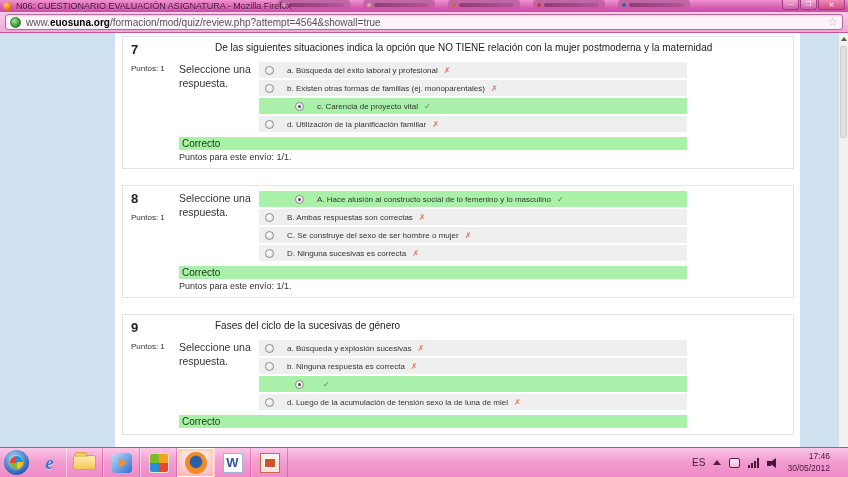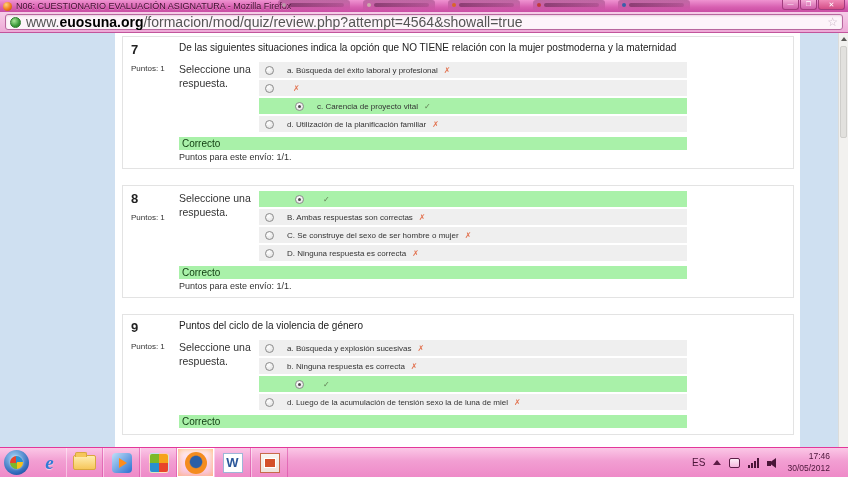--- a/index.html
+++ b/index.html
@@ -17,38 +17,38 @@
   .tab-smudge { flex: 1; height: 4px; margin-right: 6px; background: linear-gradient(90deg, rgba(70,20,55,.45), rgba(70,20,55,.15)); border-radius: 2px; }
   .win-controls { position: absolute; right: 3px; top: 0; display: flex; gap: 1px; }
   .wc { height: 10px; font-size: 6px; line-height: 9px; text-align: center; color: #fff; border: 1px solid #a23c7e; border-top: none; border-radius: 0 0 3px 3px; }
   .wc.min, .wc.max { width: 17px; background: linear-gradient(#f3acd6, #cf5da9); }
   .wc.close { width: 27px; background: linear-gradient(#f08bb8, #d44d86); font-size: 7px; }
 
   
   .toolbar { height: 21px; background: linear-gradient(#f6cde8, #eda9d6); border-bottom: 1px solid #c2549c; display: flex; align-items: center; padding: 0 5px; }
   .urlbar { flex: 1; height: 16px; background: #fdf4fa; border: 1px solid #b8679f; border-radius: 3px; display: flex; align-items: center; padding: 0 4px; box-shadow: inset 0 1px 2px rgba(140,40,100,.18); }
   .globe { width: 11px; height: 11px; border-radius: 50%; border: 1px solid #2c7a2c; background: radial-gradient(circle at 35% 32%, #a8e59a, #3b9b3b 60%, #1f7020); margin-right: 5px; flex: none; }
-  .url-text { font-size: 14px; color: #555; white-space: nowrap; overflow: hidden; flex: 1; }
+  .url-text { font-size: 10px; color: #555; white-space: nowrap; overflow: hidden; flex: 1; }
   .url-domain { color: #000; font-weight: bold; }
   .star { font-size: 12px; color: #cbb7c8; line-height: 1; margin-left: 4px; flex: none; }
 
   
   .page { position: absolute; top: 33px; left: 0; right: 0; bottom: 30px; background: #cfe0f1; overflow: hidden; }
   .content-col { position: absolute; left: 115px; width: 685px; top: 0; bottom: 0; background: #fff; overflow: hidden; padding: 3px 4px 0 7px; }
   .scrollbar { position: absolute; right: 0; top: 0; bottom: 0; width: 10px; background: #f2f1ef; border-left: 1px solid #dcdcda; }
   .sb-btn { height: 12px; display: flex; align-items: center; justify-content: center; cursor: pointer; }
   .sb-arrow { width: 0; height: 0; border-left: 3px solid transparent; border-right: 3px solid transparent; border-bottom: 4px solid #5a5a56; }
   .sb-thumb { position: absolute; top: 13px; left: 1px; right: 1px; height: 92px; background: #e2e1de; border: 1px solid #cfcecb; border-radius: 2px; }
 
   .qbox { border: 1px solid #e3e3e3; background: #fff; margin: 0 2px 16px 0; padding: 5px 8px 6px 8px; display: flex; }
   .qleft { width: 48px; flex: none; }
   .qno { font-size: 13px; font-weight: bold; color: #222; }
   .qpoints { font-size: 8px; color: #333; margin-top: 7px; }
   .qright { flex: 1; overflow: hidden; }
-  .qprompt { font-size: 10px; color: #222; margin-bottom: 9px; white-space: nowrap; }
+  .qprompt { font-size: 10px; color: #222; margin-bottom: 9px; white-space: nowrap; margin-left: 36px; }
   .qbody { display: flex; }
   .qselect { width: 80px; flex: none; font-size: 10.5px; color: #333; line-height: 1.35; }
   .opts { width: 428px; }
   .opt { height: 16px; margin-bottom: 2px; background: #efefef; display: flex; align-items: center; padding: 0 6px; }
   .opt.hl { background: #a9f1a9; padding-left: 36px; }
   .radio { width: 9px; height: 9px; border-radius: 50%; border: 1px solid #8c8c8c; background: radial-gradient(circle at 35% 30%, #fff, #dcdcdc); margin-right: 13px; flex: none; position: relative; }
   .radio.on::after { content: ""; position: absolute; left: 2px; top: 2px; width: 3px; height: 3px; border-radius: 50%; background: #4a4a4a; }
   .olabel { font-size: 8px; color: #333; white-space: nowrap; text-align: center; }
   .mark { font-size: 8px; margin-left: 6px; }
   .mark.no { color: #e2714e; }
@@ -144,20 +144,21 @@
               <div class="qbody">
                 <div class="qselect">Seleccione una respuesta.</div>
                 <div class="opts">
                   <div class="opt">
                     <span class="radio"></span>
                     <span class="olabel">a. Búsqueda del éxito laboral y profesional</span>
                     <span class="mark no">✗</span>
                   </div>
                   <div class="opt">
                     <span class="radio"></span>
+                    <span class="olabel">b. Existen otras formas de familias (ej. monoparentales)</span>
                     <span class="mark no">✗</span>
                   </div>
                   <div class="opt hl">
                     <span class="radio on"></span>
                     <span class="olabel">c. Carencia de proyecto vital</span>
                     <span class="mark ok">✓</span>
                   </div>
                   <div class="opt">
                     <span class="radio"></span>
                     <span class="olabel">d. Utilización de la planificación familiar</span>
@@ -173,50 +174,51 @@
             <div class="qleft">
               <div class="qno">8</div>
               <div class="qpoints">Puntos: 1</div>
             </div>
             <div class="qright">
               <div class="qbody">
                 <div class="qselect">Seleccione una respuesta.</div>
                 <div class="opts">
                   <div class="opt hl">
                     <span class="radio on"></span>
+                    <span class="olabel">A. Hace alusión al constructo social de lo femenino y lo masculino</span>
                     <span class="mark ok">✓</span>
                   </div>
                   <div class="opt">
                     <span class="radio"></span>
                     <span class="olabel">B. Ambas respuestas son correctas</span>
                     <span class="mark no">✗</span>
                   </div>
                   <div class="opt">
                     <span class="radio"></span>
                     <span class="olabel">C. Se construye del sexo de ser hombre o mujer</span>
                     <span class="mark no">✗</span>
                   </div>
                   <div class="opt">
                     <span class="radio"></span>
-                    <span class="olabel">D. Ninguna respuesta es correcta</span>
+                    <span class="olabel">D. Ninguna sucesivas es correcta</span>
                     <span class="mark no">✗</span>
                   </div>
                 </div>
               </div>
               <div class="feedback">Correcto</div>
               <div class="score">Puntos para este envío: 1/1.</div>
             </div>
           </div>
           <div class="qbox">
             <div class="qleft">
               <div class="qno">9</div>
               <div class="qpoints">Puntos: 1</div>
             </div>
             <div class="qright">
-              <div class="qprompt">Puntos del ciclo de la violencia de género</div>
+              <div class="qprompt">Fases del ciclo de la sucesivas de género</div>
               <div class="qbody">
                 <div class="qselect">Seleccione una respuesta.</div>
                 <div class="opts">
                   <div class="opt">
                     <span class="radio"></span>
                     <span class="olabel">a. Búsqueda y explosión sucesivas</span>
                     <span class="mark no">✗</span>
                   </div>
                   <div class="opt">
                     <span class="radio"></span>

